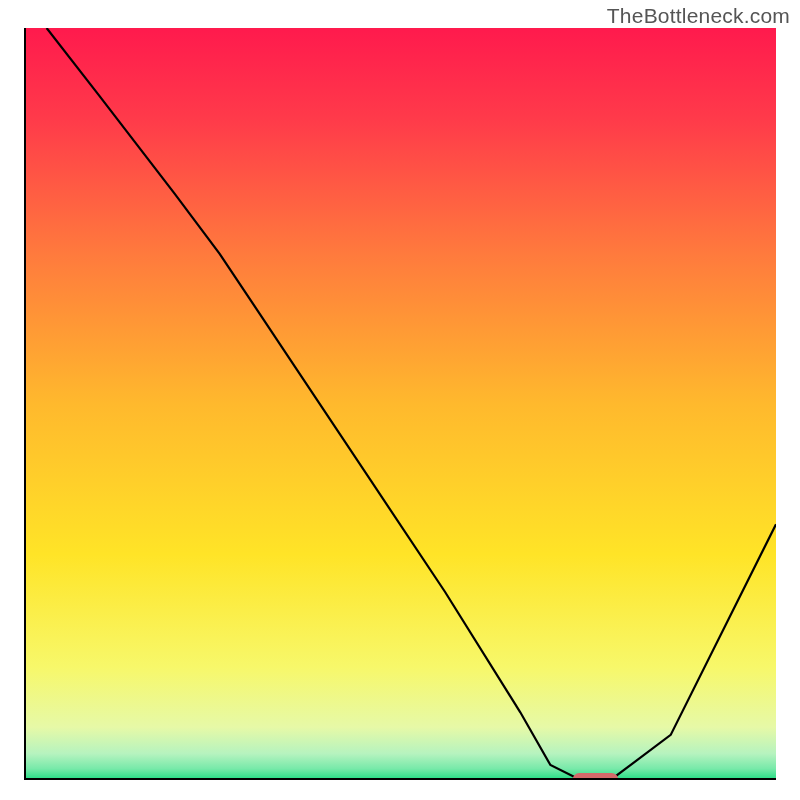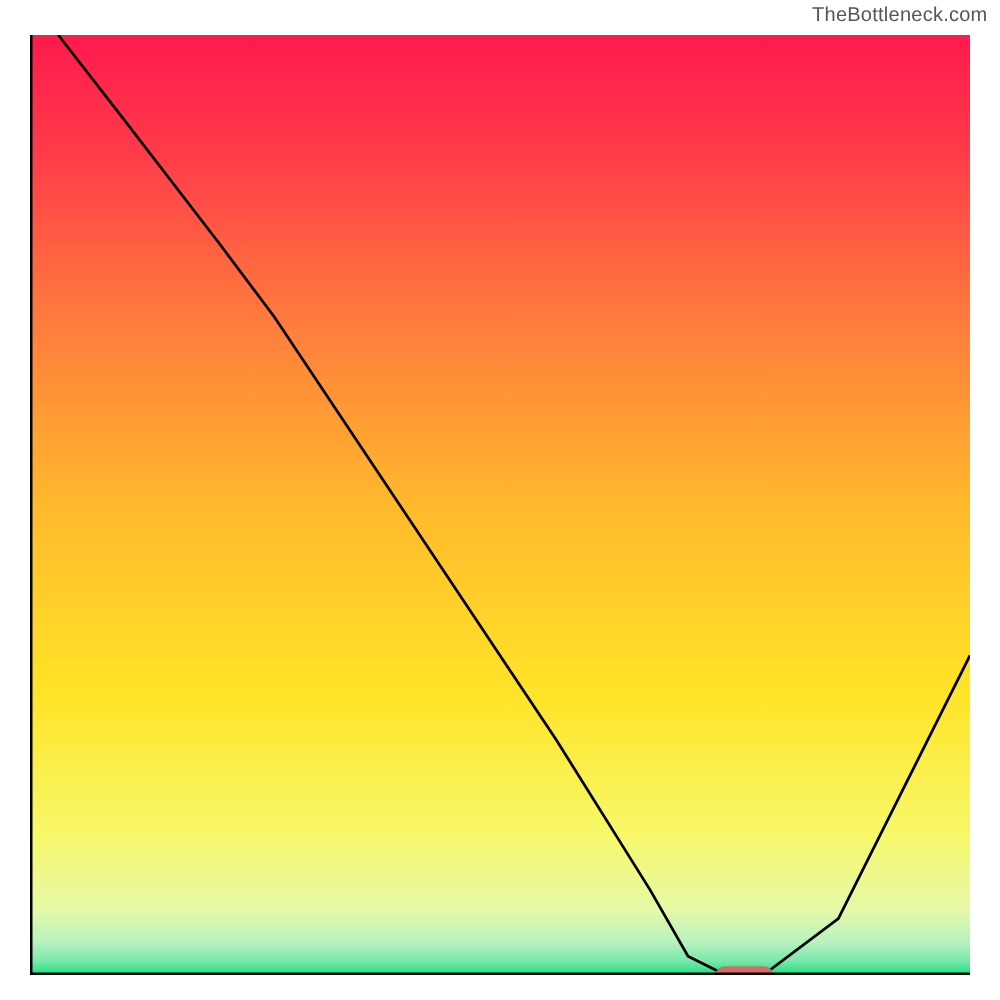--- a/index.html
+++ b/index.html
@@ -8,21 +8,21 @@
   position: relative;
   width: 800px;
   height: 800px;
   background: #ffffff;
 }
 .watermark {
   position: absolute;
   top: 4px;
   right: 10px;
   font-family: Arial, Helvetica, sans-serif;
-  font-size: 16px;
+  font-size: 21px;
   font-weight: 500;
   color: #555;
   letter-spacing: 0.2px;
   text-align: center;
 }
 .plot-area {
   position: absolute;
   left: 24px;
   top: 28px;
   width: 752px;

